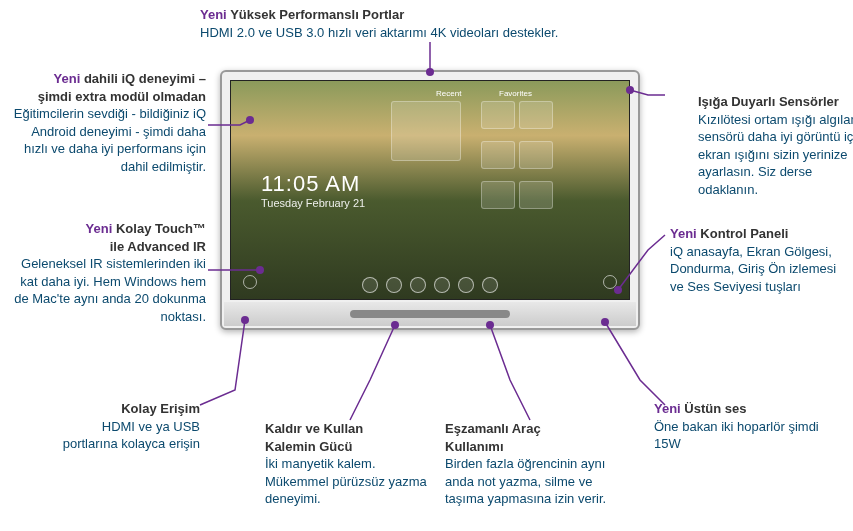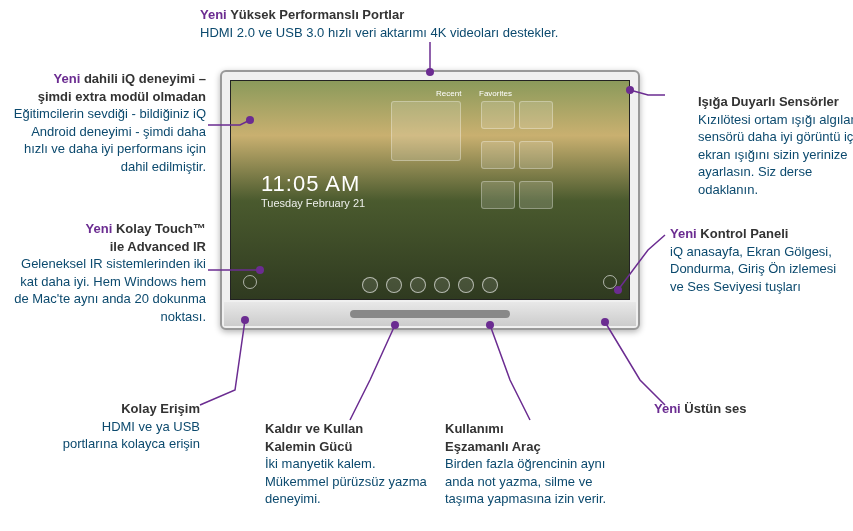--- a/index.html
+++ b/index.html
@@ -147,50 +147,51 @@
   <div class="desc">HDMI ve ya USB portlarına kolayca erişin</div>
 </div>
 
 <div class="callout center-top" style="left:265px; top:420px; width:170px;">
   <div class="title">Kaldır ve Kullan</div>
   <div class="title">Kalemin Gücü</div>
   <div class="desc">İki manyetik kalem. Mükemmel pürüzsüz yazma deneyimi.</div>
 </div>
 
 <div class="callout center-top" style="left:445px; top:420px; width:170px;">
+  <div class="title">Eşzamanlı Araç</div>
   <div class="title">Kullanımı</div>
-  <div class="title">Eşzamanlı Araç</div>
   <div class="desc">Birden fazla öğrencinin aynı anda not yazma, silme ve taşıma yapmasına izin verir.</div>
 </div>
 
 <div class="callout left-align" style="left:698px; top:85px; width:175px;margin-top:8px;">
   <div class="title">Işığa Duyarlı Sensörler</div>
   <div class="desc">Kızılötesi ortam ışığı algılama sensörü daha iyi görüntü için ekran ışığını sizin yerinize ayarlasın. Siz derse odaklanın.</div>
 </div>
 
 <div class="callout left-align" style="left:670px; top:225px; width:175px;">
   <div class="title"><span class="new">Yeni</span><span> Kontrol Paneli</span></div>
   <div class="desc">iQ anasayfa, Ekran Gölgesi, Dondurma, Giriş Ön izlemesi ve Ses Seviyesi tuşları</div>
 </div>
 
 <div class="callout left-align" style="left:654px; top:400px; width:175px;">
   <div class="title"><span class="new">Yeni</span><span> Üstün ses</span></div>
+  <div class="desc">Öne bakan iki hoparlör şimdi 15W</div>
 </div>
 
 <div class="monitor">
   <div class="screen">
     <div class="clock">
       <div class="time">11:05 AM</div>
       <div class="date">Tuesday February 21</div>
     </div>
     <div class="tile-label" style="left:161px;margin-left:44px;">Recent</div>
     <div class="panel-group recent">
       <div class="tile"></div>
     </div>
-    <div class="tile-label" style="left:248px;">Favorites</div>
+    <div class="tile-label" style="left:268px;">Favorites</div>
     <div class="panel-group favs" style="flex-direction:column;">
       <div style="display:flex; gap:4px;">
         <div class="tile small"></div>
         <div class="tile small"></div>
       </div>
       <div style="display:flex; gap:4px; margin-top:4px;">
         <div class="tile small"></div>
         <div class="tile small"></div>
       </div>
       <div style="display:flex; gap:4px; margin-top:4px;">

